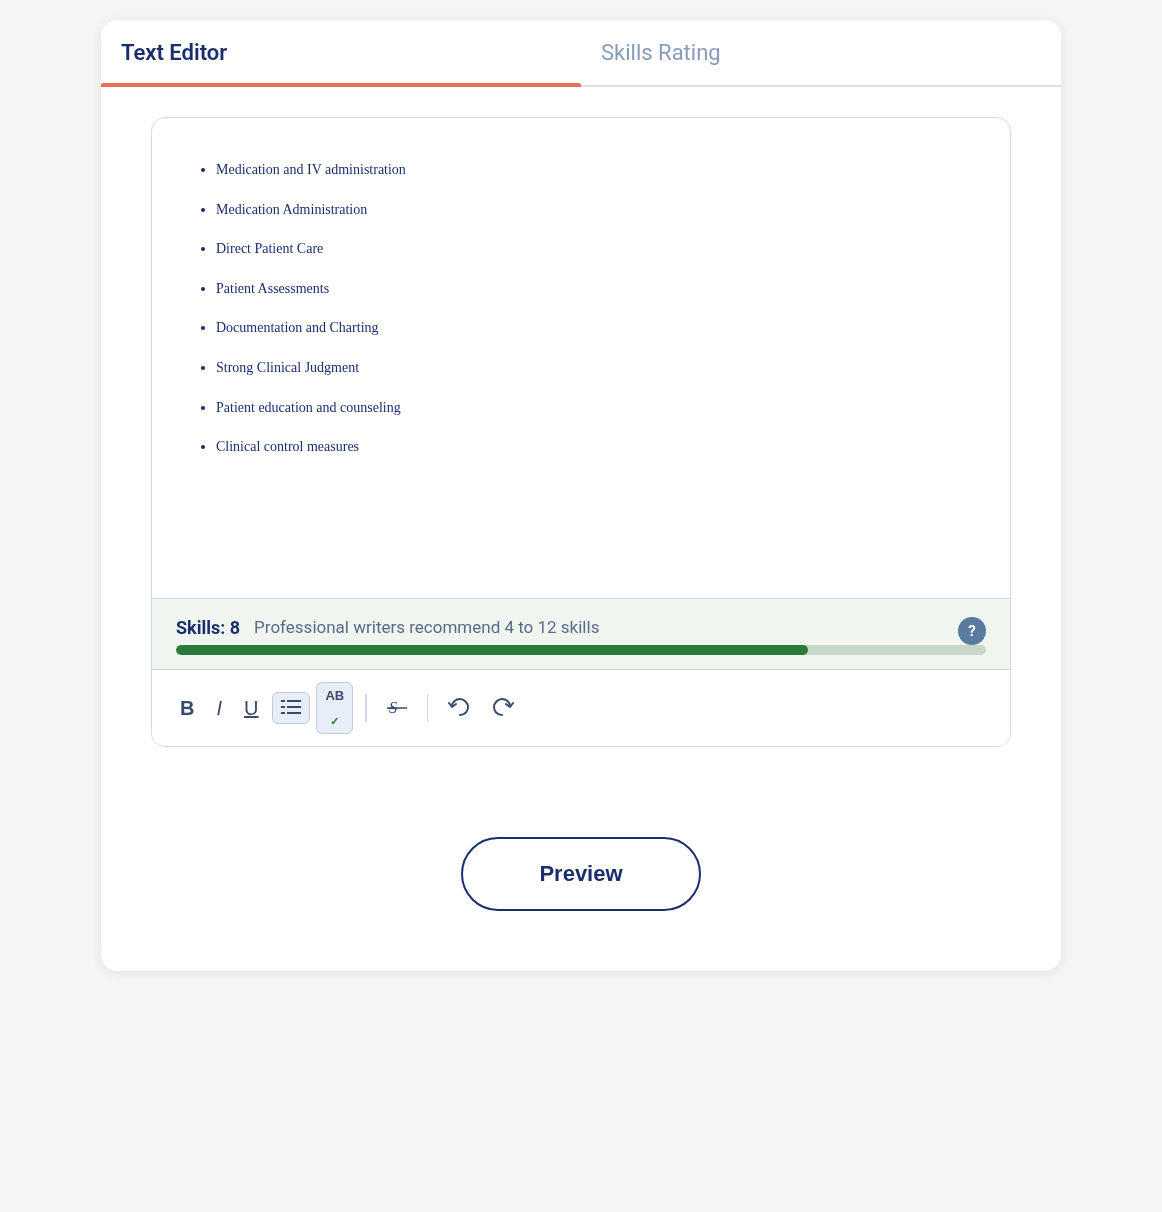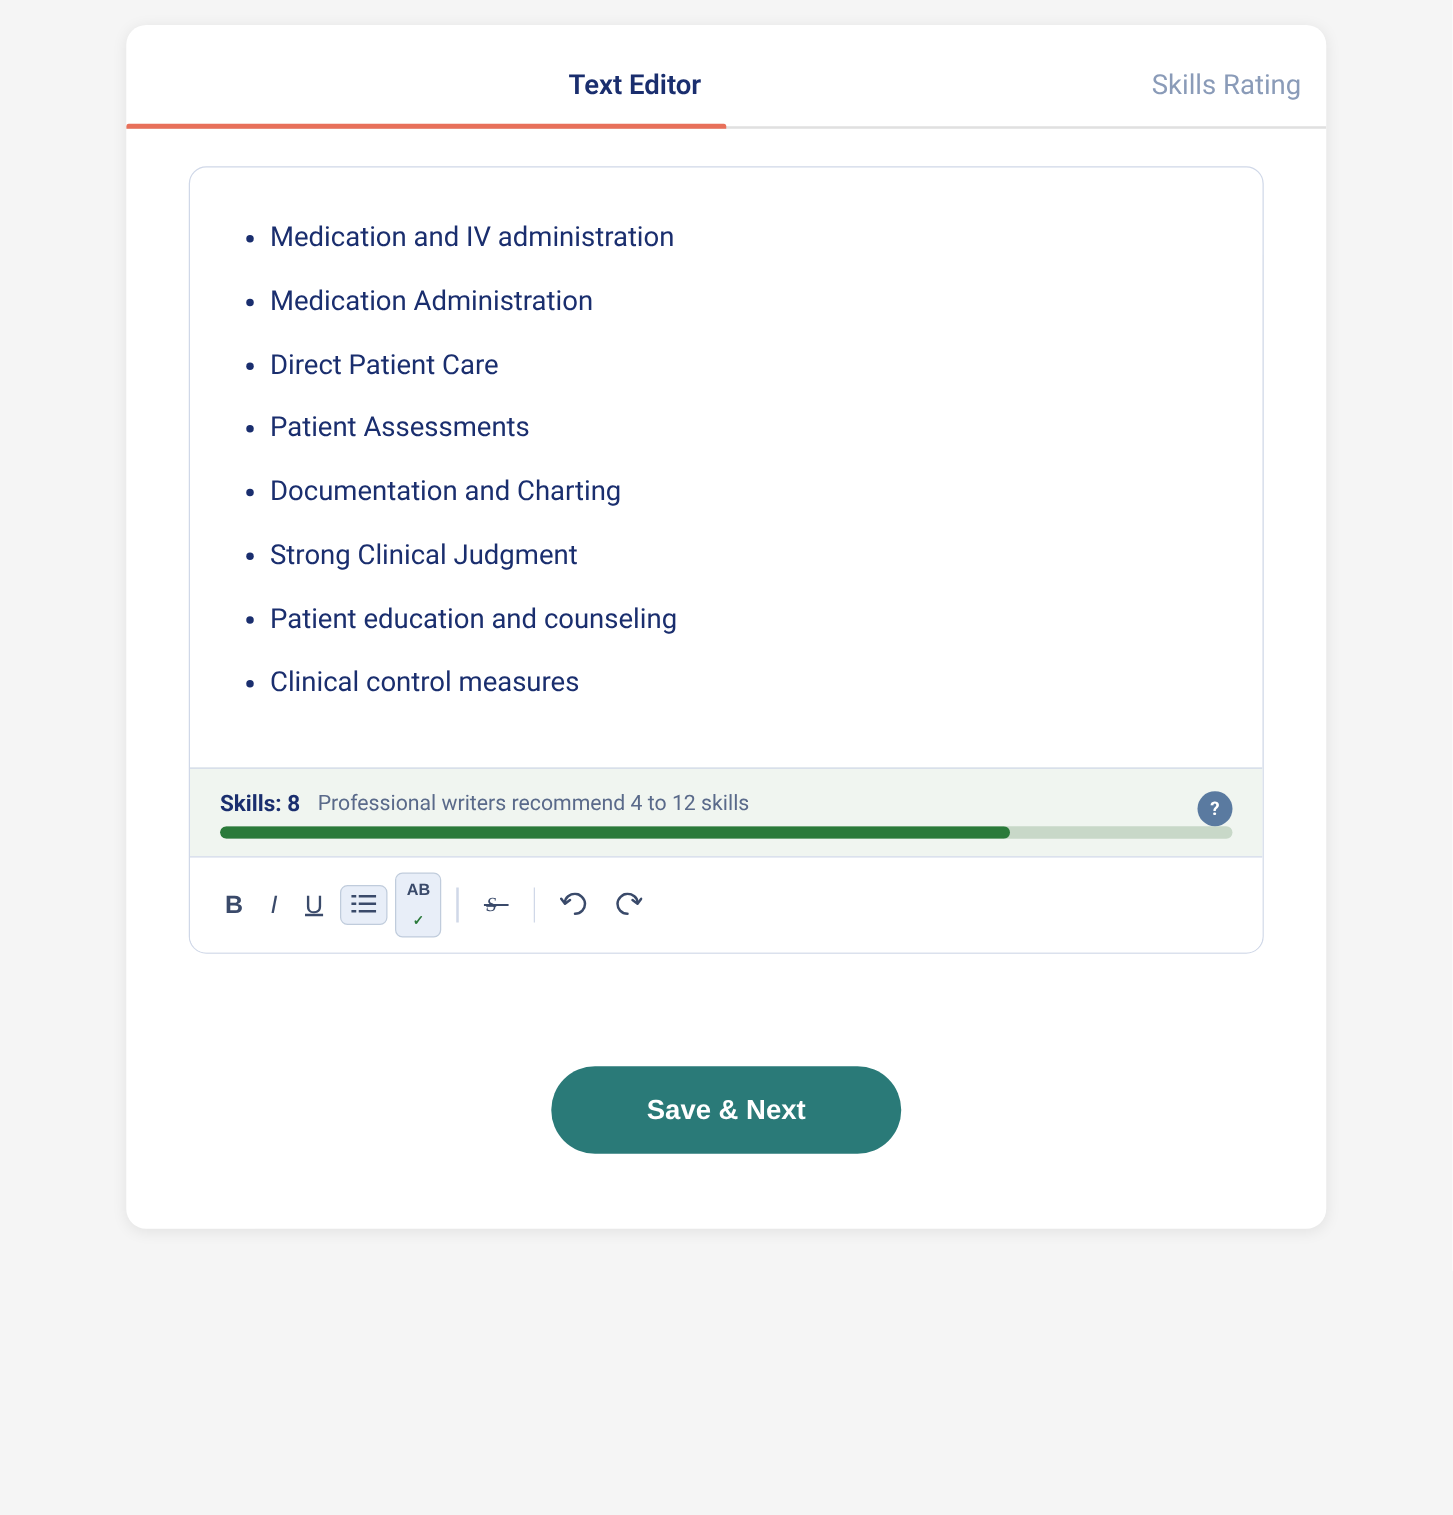--- a/index.html
+++ b/index.html
@@ -30,22 +30,22 @@
 
     
     .tabs {
       display: flex;
       border-bottom: 2px solid #e0e0e0;
       position: relative;
     }
 
     .tab {
       flex: 1;
-      text-align: right;
-      padding: 36px 20px 20px;
+      text-align: left;
+      padding: 20px 20px 20px;
       font-size: 22px;
       font-weight: 600;
       cursor: pointer;
       position: relative;
     }
 
     .tab.active {
       color: #1a2e6e;
     }
 
@@ -81,23 +81,24 @@
       min-height: 480px;
     }
 
     .skill-list {
       list-style: disc;
       padding-left: 28px;
     }
 
     .skill-list li {
       color: #1a2e6e;
-      font-size: 22px;
+      font-size: 14px;
       padding: 10px 0;
       line-height: 1.4;
+      font-family: Liberation Serif, serif;
     }
 
     
     .skills-bar-section {
       background: #f0f5f0;
       border-top: 1.5px solid #d0d8e8;
       padding: 18px 24px 14px;
     }
 
     .skills-label-row {
@@ -331,16 +332,16 @@
             <path d="M18 8 C18 4 14 1 10 1 C6 1 2 5 2 9 C2 13 5 17 10 17" stroke="#3a4a6a" stroke-width="2" fill="none" stroke-linecap="round"></path>
             <polyline points="21,5 18,9 14,6" stroke="#3a4a6a" stroke-width="2" fill="none" stroke-linecap="round" stroke-linejoin="round"></polyline>
           </svg>
         </button>
       </div>
 
     </div>
   </div>
 
   <div class="bottom-buttons">
-    <button class="btn-save-next">Save &amp; Next</button>
+    <button class="btn-preview">Preview</button>
   </div>
 
 </div>
 
 </body></html>

